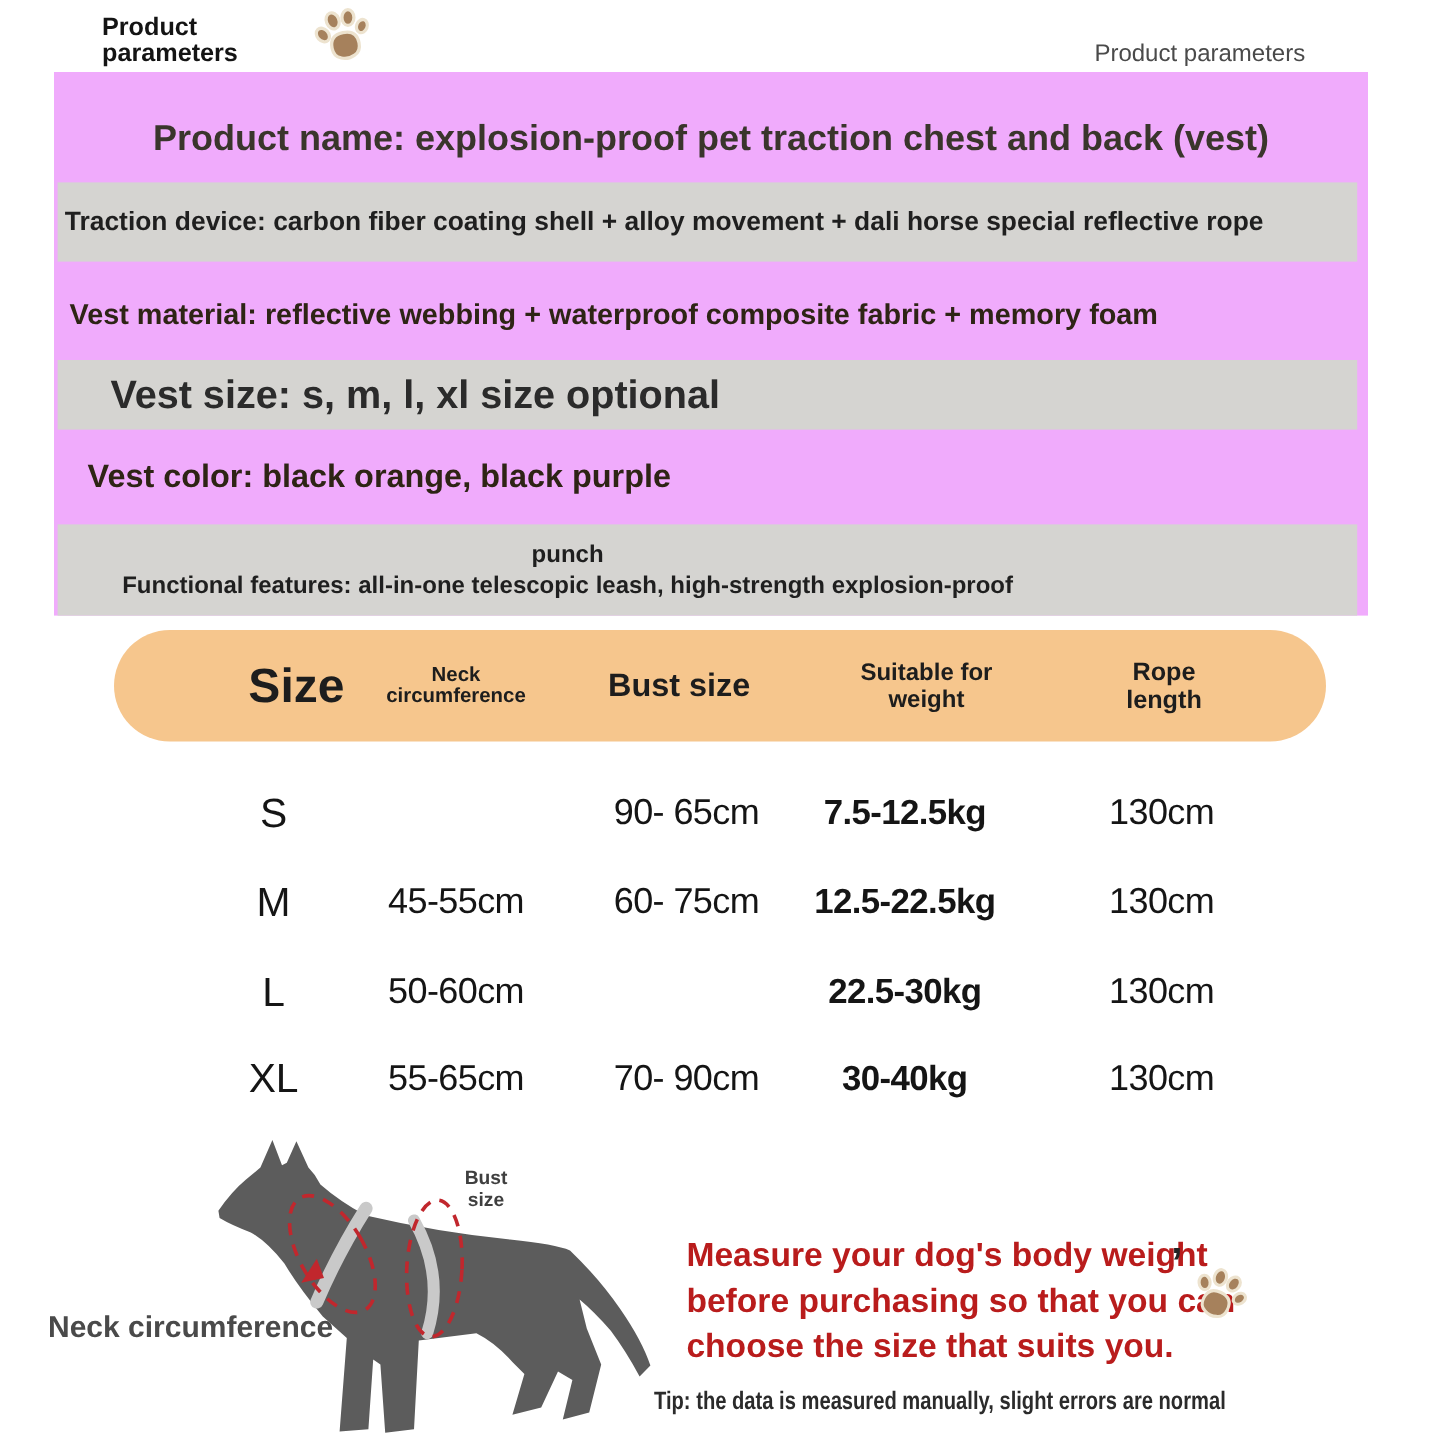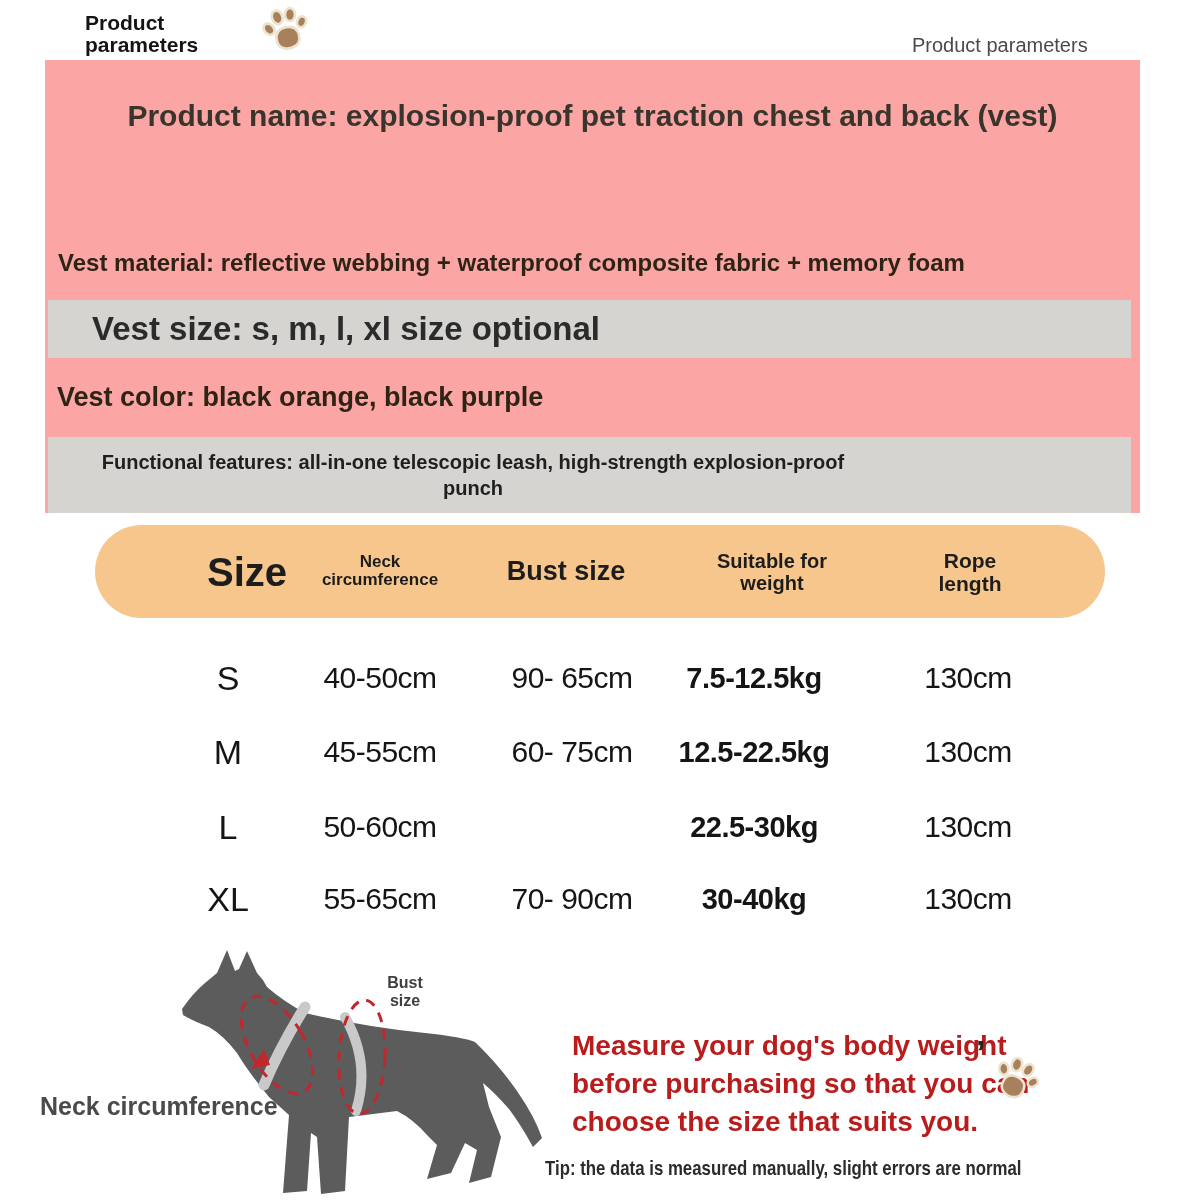--- a/index.html
+++ b/index.html
@@ -8,30 +8,30 @@
     overflow:hidden;font-family:"Liberation Sans",sans-serif;color:#222;
   }
   .abs{position:absolute;}
 
   
   .title-left{left:85px;top:12px;width:140px;font-size:21px;font-weight:bold;
     color:#141414;line-height:22px;}
   .title-right{left:912px;top:34px;font-size:20px;font-weight:normal;color:#4a4a4a;}
 
   
-  .panel{left:45px;top:60px;width:1095px;height:453px;background:#fca5a5;}
+  .panel{left:45px;top:60px;width:1095px;height:453px;background:#f0abfc;}
   .graybar{position:absolute;left:3px;width:1083px;background:#D5D4D1;display:flex;align-items:center;}
   .row-name{position:absolute;top:0;left:0;width:100%;height:98px;display:flex;
     align-items:center;justify-content:center;font-size:30px;font-weight:bold;color:#3a352c;padding-top:14px;box-sizing:border-box;}
   .bar-traction{top:92px;height:66px;font-size:22px;font-weight:bold;color:#1f1f1f;padding-left:6px;box-sizing:border-box;}
   .row-material{position:absolute;top:158px;left:0;width:100%;height:90px;display:flex;
     align-items:center;font-size:24px;font-weight:bold;color:#2e2415;padding-left:13px;box-sizing:border-box;}
   .bar-size{top:240px;height:58px;font-size:33px;font-weight:bold;color:#2b2b2b;padding-left:44px;box-sizing:border-box;text-align:center;}
   .row-color{position:absolute;top:298px;left:0;width:100%;height:79px;display:flex;
-    align-items:center;font-size:27px;font-weight:bold;color:#2e2415;padding-left:12px;box-sizing:border-box;}
+    align-items:center;font-size:27px;font-weight:bold;color:#2e2415;padding-left:28px;box-sizing:border-box;}
   .bar-features{top:377px;height:76px;}
   .features-text{position:absolute;left:0;top:50%;transform:translateY(-50%);width:850px;
     text-align:center;font-size:20px;font-weight:bold;color:#1f1f1f;line-height:26px;}
 
   
   .pill{left:95px;top:525px;width:1010px;height:93px;background:#F6C68D;border-radius:47px;}
   .hcell{position:absolute;top:50%;transform:translate(-50%,-50%);text-align:center;
     font-weight:bold;color:#1d1d1d;line-height:1.1;}
   .h-size{left:152px;font-size:40px;}
   .h-neck{left:285px;width:142px;font-size:17px;}
@@ -77,46 +77,46 @@
       <ellipse cx="41" cy="20.5" rx="4.2" ry="5.4" transform="rotate(32 41 20.5)"></ellipse>
       <path d="M14,33 Q14,22.5 25,22.5 Q36,22.5 36,33 Q36,40 30.5,42 Q25,44.5 19.5,42 Q14,40 14,33 Z"></path>
     </g>
   </svg>
 
   <div class="abs title-right">Product parameters</div>
 
   <div class="abs panel">
     <div class="row-name">Product name: explosion-proof pet traction chest and back (vest)</div>
 
+    <div class="graybar bar-traction">Traction device: carbon fiber coating shell + alloy movement + dali horse special reflective rope</div>
 
     <div class="row-material">Vest material: reflective webbing + waterproof composite fabric + memory foam</div>
 
     <div class="graybar bar-size">Vest size: s, m, l, xl size optional</div>
 
     <div class="row-color">Vest color: black orange, black purple</div>
 
     <div class="graybar bar-features">
       <div class="features-text">
+        <div>punch</div>
         <div>Functional features: all-in-one telescopic leash, high-strength explosion-proof</div>
-        <div>punch</div>
       </div>
     </div>
   </div>
 
   <div class="abs pill">
     <div class="hcell h-size">Size</div>
     <div class="hcell h-neck">Neck circumference</div>
     <div class="hcell h-bust">Bust size</div>
     <div class="hcell h-weight">Suitable for weight</div>
     <div class="hcell h-rope">Rope length</div>
   </div>
 
   <div class="abs trow" style="top:648px;">
     <span class="tcell c1">S</span>
-    <span class="tcell c2">40-50cm</span>
     <span class="tcell c3">90- 65cm</span>
     <span class="tcell c4">7.5-12.5kg</span>
     <span class="tcell c5">130cm</span>
   </div>
   <div class="abs trow" style="top:722px;">
     <span class="tcell c1">M</span>
     <span class="tcell c2">45-55cm</span>
     <span class="tcell c3">60- 75cm</span>
     <span class="tcell c4">12.5-22.5kg</span>
     <span class="tcell c5">130cm</span>

